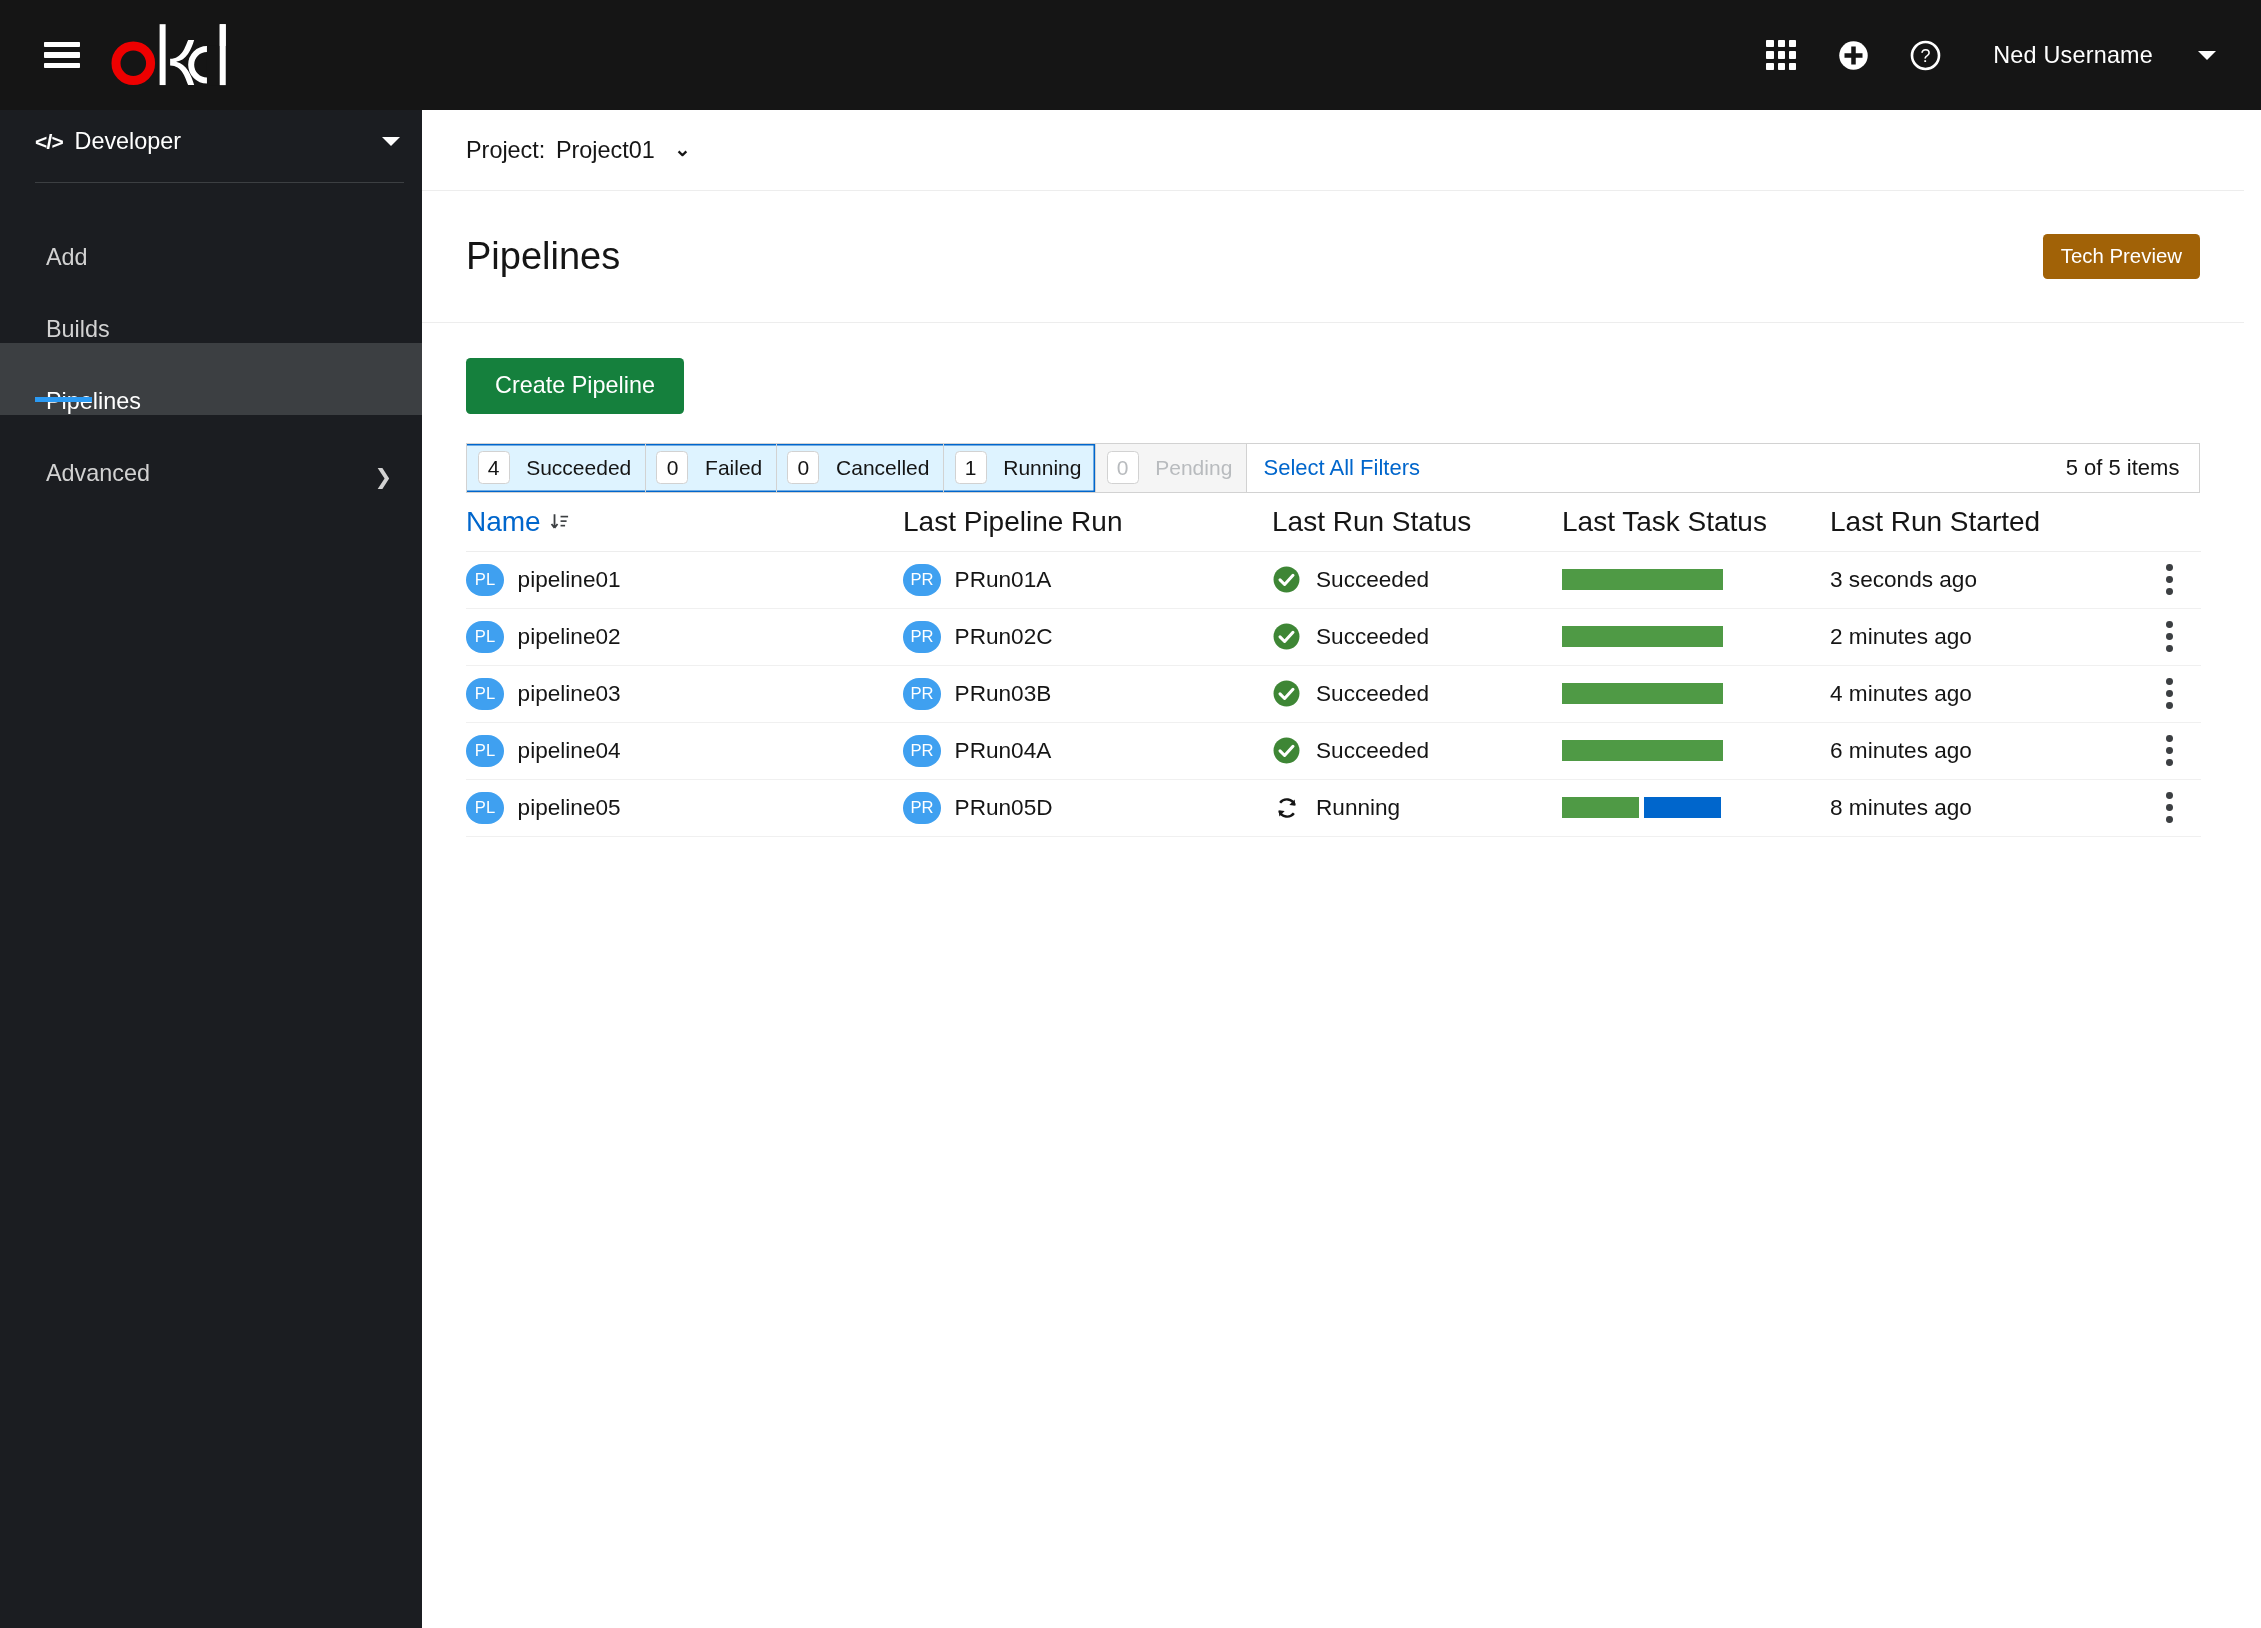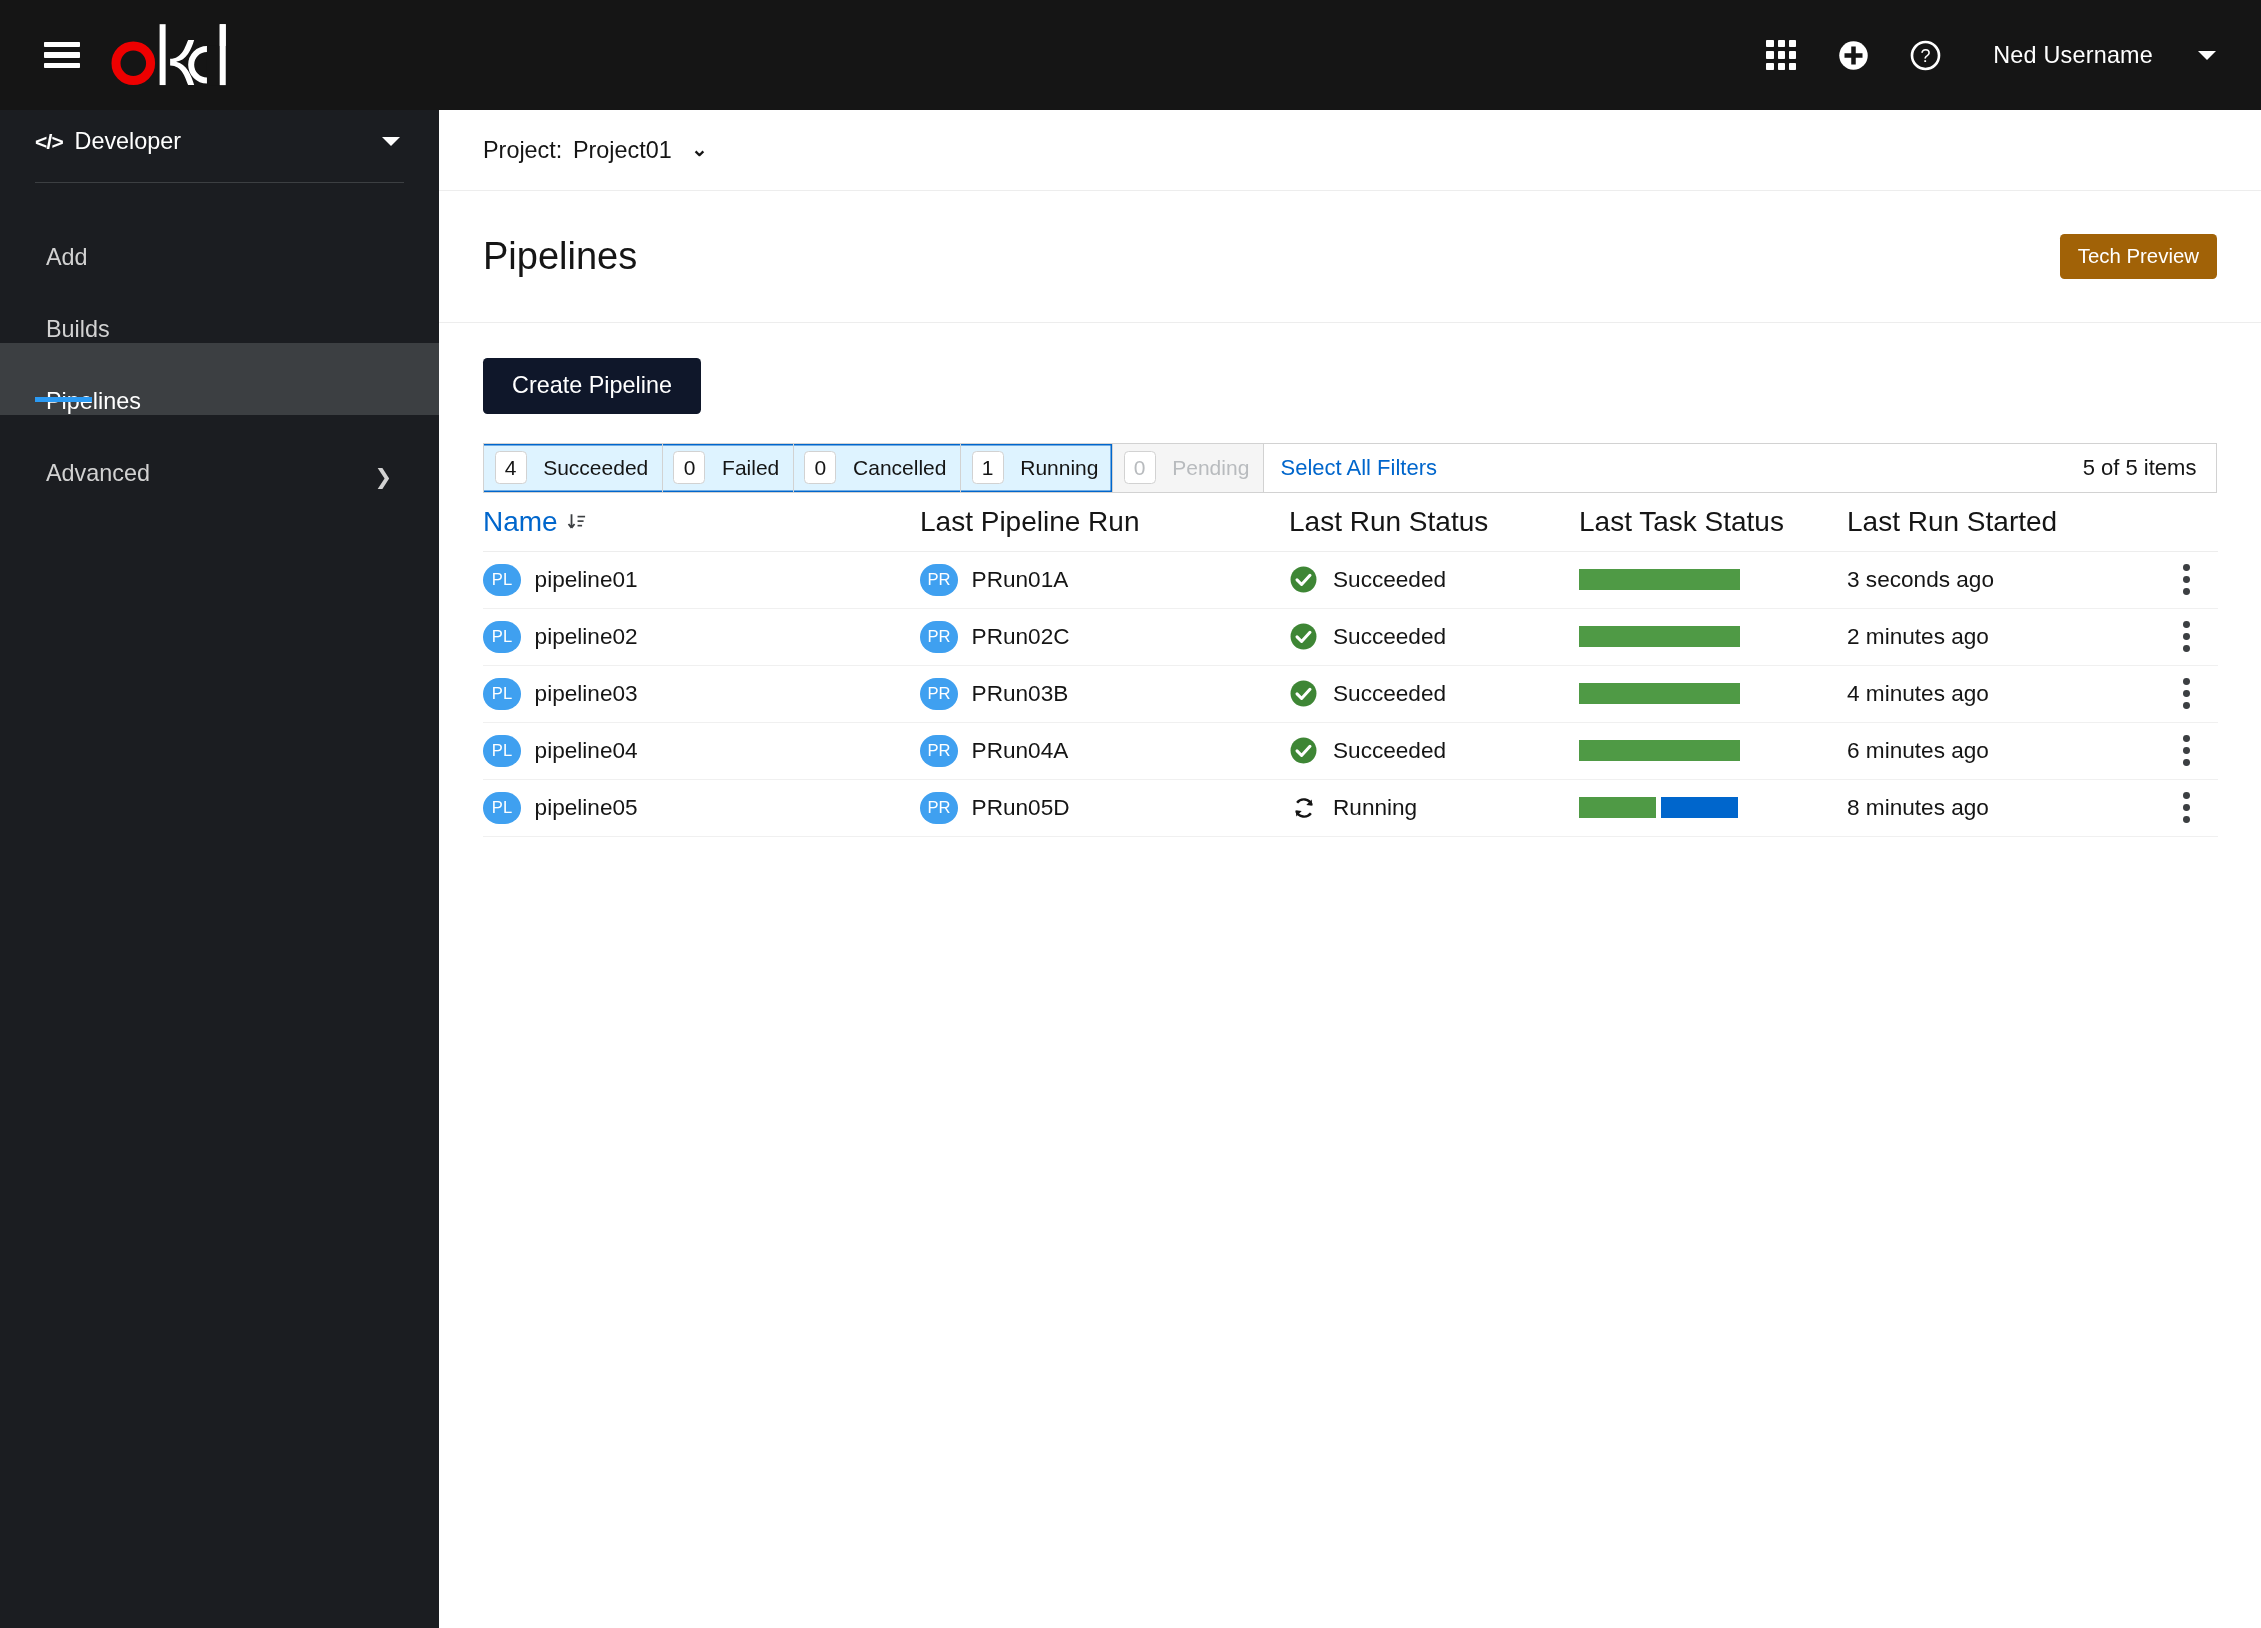--- a/index.html
+++ b/index.html
@@ -68,21 +68,21 @@
   }
   .nav-item.active { background: #3c3f42; color: #ffffff; }
   .nav-item.active .nav-underline {
     position: absolute; left: 35px; bottom: 13px; width: 57px; height: 5.3px; background: #2b9af3;
   }
   .nav-chevron {
     position: absolute; right: 47px; color: #d2d2d2; font-size: 21px; line-height: 1;
   }
 
   
-  .content { position: absolute; top: 110px; left: 439px; width: 1822px; height: 1518px; background: #ffffff; }
+  .content { position: absolute; top: 110px; left: 422px; width: 1822px; height: 1518px; background: #ffffff; }
 
   .project-bar {
     height: 81px; display: flex; align-items: center; padding-left: 44px;
     border-bottom: 0.8px solid #ededed; background: #fff;
   }
   .project-label { font-size: 23.4px; color: #151515; }
   .project-value { font-size: 23.4px; color: #151515; margin-left: 10.6px; }
   .project-caret { margin-left: 19.6px; font-size: 19.6px; color: #151515; line-height: 1; cursor: pointer; font-weight: 700; }
 
   .page-head {
@@ -90,21 +90,21 @@
     border-bottom: 0.8px solid #ededed;
   }
   .page-title { font-size: 38px; color: #151515; font-weight: 400; }
   .tech-preview {
     margin-left: auto; background: #a16207; color: #fff;
     font-size: 20.4px; padding: 10.6px 18px; border-radius: 4.5px; cursor: pointer; white-space: nowrap;
   }
 
   .toolbar { padding: 35px 44px 0 44px; display: flex; align-items: flex-start; }
   .btn-primary {
-    background: #0f172a; color: #ffffff; border: none; border-radius: 4.5px;
+    background: #15803d; color: #ffffff; border: none; border-radius: 4.5px;
     font-size: 23.4px; font-family: inherit; padding: 14.3px 29px; cursor: pointer;
   }
   .filter-input {
     margin-left: auto; width: 333px; height: 47px; border: 0.8px solid #b8bbbe; border-radius: 2.3px;
     font-size: 20.4px; font-family: inherit; padding: 0 10.6px; color: #151515; background: #fff;
   }
   .filter-input::placeholder { color: #aaabac; }
 
   
   .chipbar {

